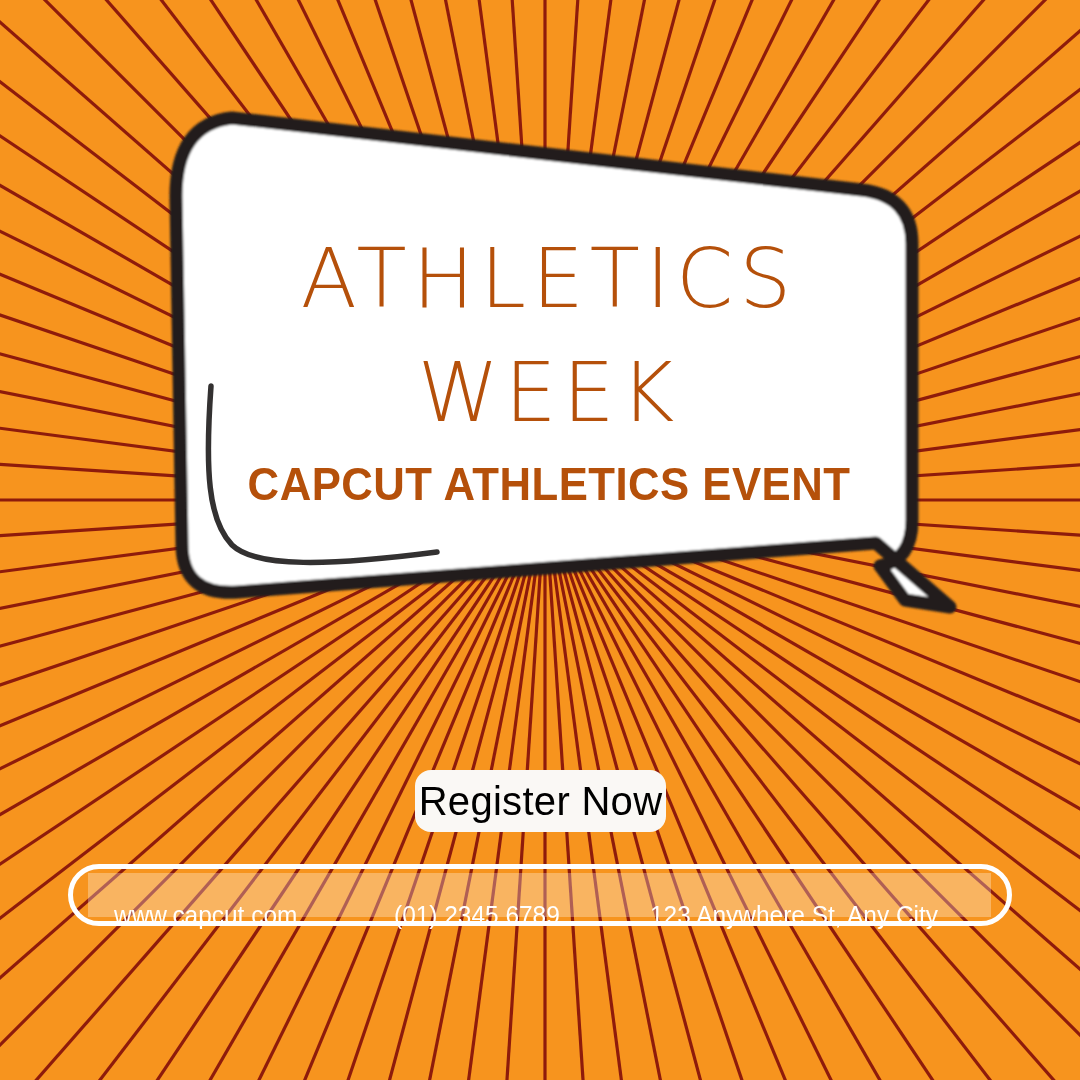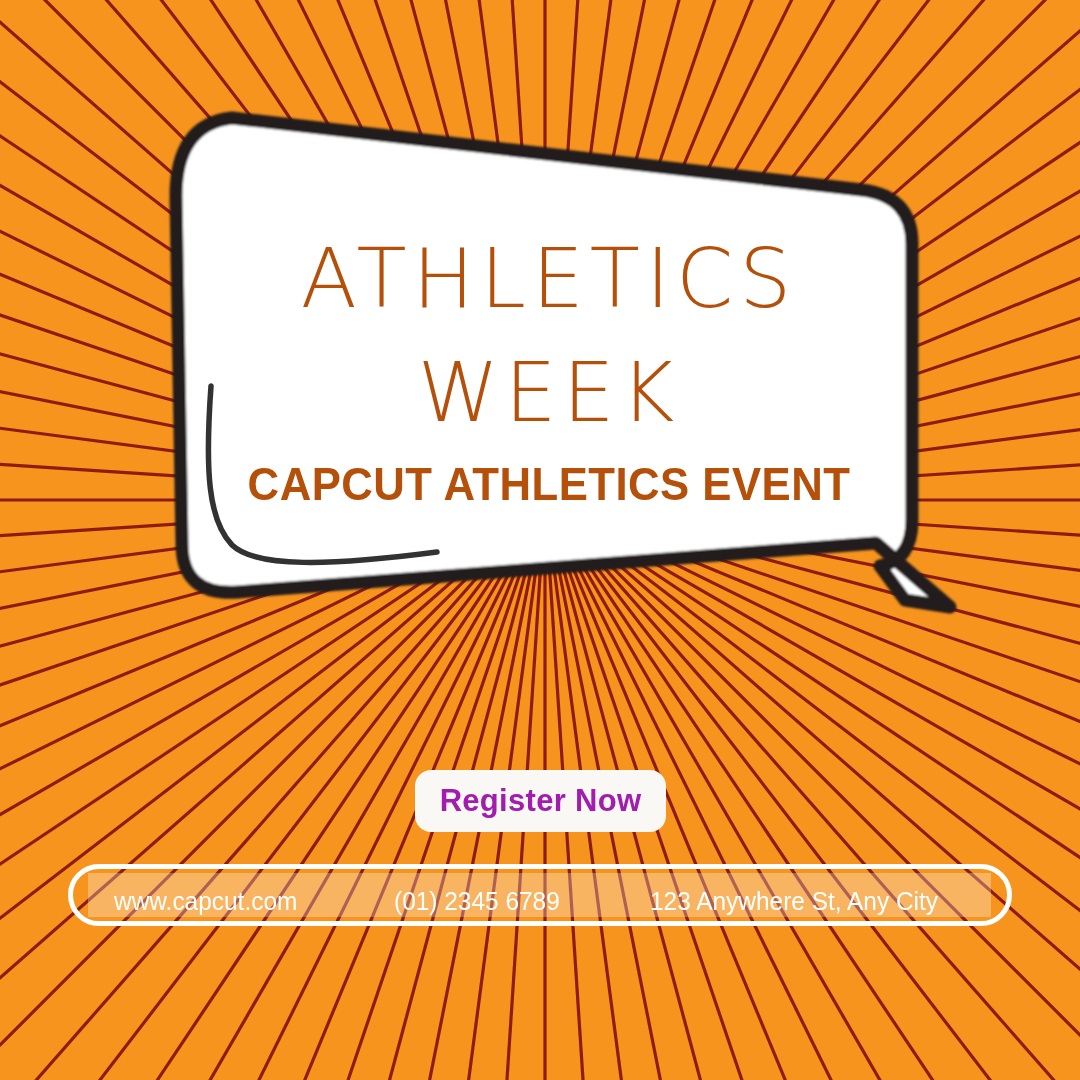--- a/index.html
+++ b/index.html
@@ -49,37 +49,37 @@
   }
 
   
   #register-button{
     position:absolute;left:415px;top:770px;width:251px;height:62px;
     background:#FAF8F5;border-radius:16px;
     display:flex;align-items:center;justify-content:center;
     cursor:pointer;
   }
   #register-label{
-    color:#a21caf;font-size:31px;font-weight:700;letter-spacing:.3px;
+    color:#000000;font-size:40px;font-weight:400;letter-spacing:.3px;
     white-space:nowrap;
   }
 
   
   #footer-bar{
     position:absolute;left:68px;top:864px;width:944px;height:62px;
     border:5px solid #FFFFFF;border-radius:34px;
     box-sizing:border-box;
   }
   #footer-band{
     position:absolute;left:88px;top:873px;width:903px;height:44px;
     background:rgba(255,255,255,0.30);
   }
   #footer-items{
-    position:absolute;left:68px;top:864px;width:944px;height:74px;
-    display:flex;align-items:center;
+    position:absolute;left:68px;top:900px;width:944px;height:74px;
+    display:flex;
     box-sizing:border-box;padding:0 46px;
   }
   .footer-item{
     color:#FFFFFF;font-size:26px;font-weight:500;white-space:nowrap;
     transform:scaleX(.94);transform-origin:left center;
   }
   #footer-website{flex:0 0 auto;}
   #footer-phone{flex:0 0 auto;margin-left:85px;}
   #footer-address{flex:0 0 auto;margin-left:80px;}
 </style>

